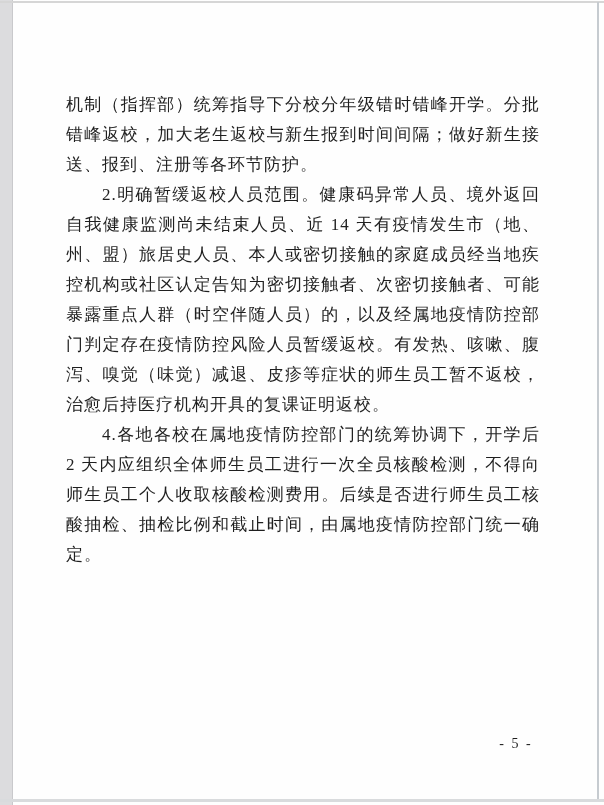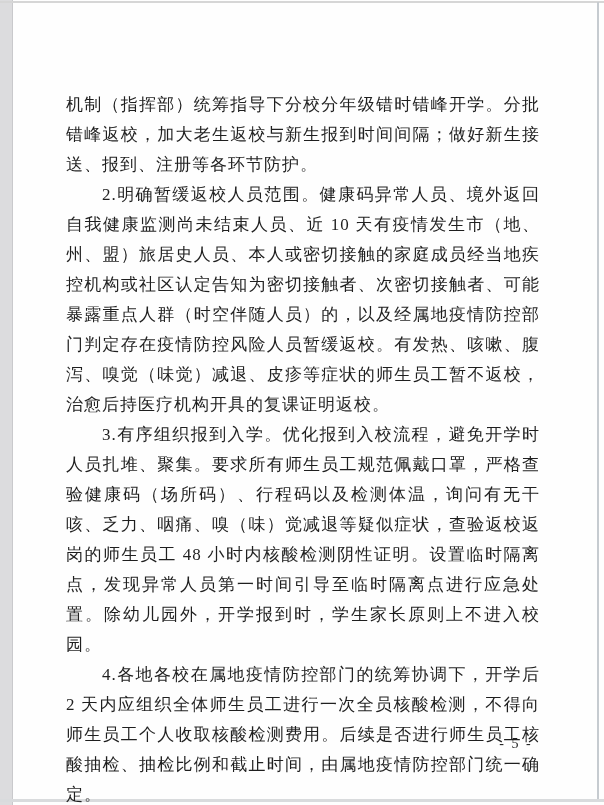--- a/index.html
+++ b/index.html
@@ -79,19 +79,18 @@
 <body>
 
 <div class="canvas">
   <div class="left-strip"></div>
   <div class="top-line"></div>
   <div class="right-line"></div>
   <div class="bottom-line"></div>
 
   <div class="content">
     <p>机制（指挥部）统筹指导下分校分年级错时错峰开学。分批错峰返校，加大老生返校与新生报到时间间隔；做好新生接送、报到、注册等各环节防护。</p>
-    <p class="indent">2.明确暂缓返校人员范围。健康码异常人员、境外返回自我健康监测尚未结束人员、近 10 天有疫情发生市（地、州、盟）旅居史人员、本人或密切接触的家庭成员经当地疾控机构或社区认定告知为密切接触者、次密切接触者、可能暴露重点人群（时空伴随人员）的，以及经属地疫情防控部门判定存在疫情防控风险人员暂缓返校。有发热、咳嗽、腹泻、嗅觉（味觉）减退、皮疹等症状的师生员工暂不返校，治愈后持医疗机构开具的复课证明返校。</p>
-    <p class="indent">3.有序组织报到入学。优化报到入校流程，避免开学时人员扎堆、聚集。要求所有师生员工规范佩戴口罩，严格查验健康码（场所码）、行程码以及检测体温，询问有无干咳、乏力、咽痛、嗅（味）觉减退等疑似症状，查验返校返岗的师生员工 48 小时内核酸检测阴性证明。设置临时隔离点，发现异常人员第一时间引导至临时隔离点进行应急处置。除幼儿园外，开学报到时，学生家长原则上不进入校园。</p>
+    <p class="indent">2.明确暂缓返校人员范围。健康码异常人员、境外返回自我健康监测尚未结束人员、近 14 天有疫情发生市（地、州、盟）旅居史人员、本人或密切接触的家庭成员经当地疾控机构或社区认定告知为密切接触者、次密切接触者、可能暴露重点人群（时空伴随人员）的，以及经属地疫情防控部门判定存在疫情防控风险人员暂缓返校。有发热、咳嗽、腹泻、嗅觉（味觉）减退、皮疹等症状的师生员工暂不返校，治愈后持医疗机构开具的复课证明返校。</p>
     <p class="indent">4.各地各校在属地疫情防控部门的统筹协调下，开学后 2 天内应组织全体师生员工进行一次全员核酸检测，不得向师生员工个人收取核酸检测费用。后续是否进行师生员工核酸抽检、抽检比例和截止时间，由属地疫情防控部门统一确定。</p>
   </div>
 
   <div class="page-number">- 5 -</div>
 </div>
 
 </body></html>

